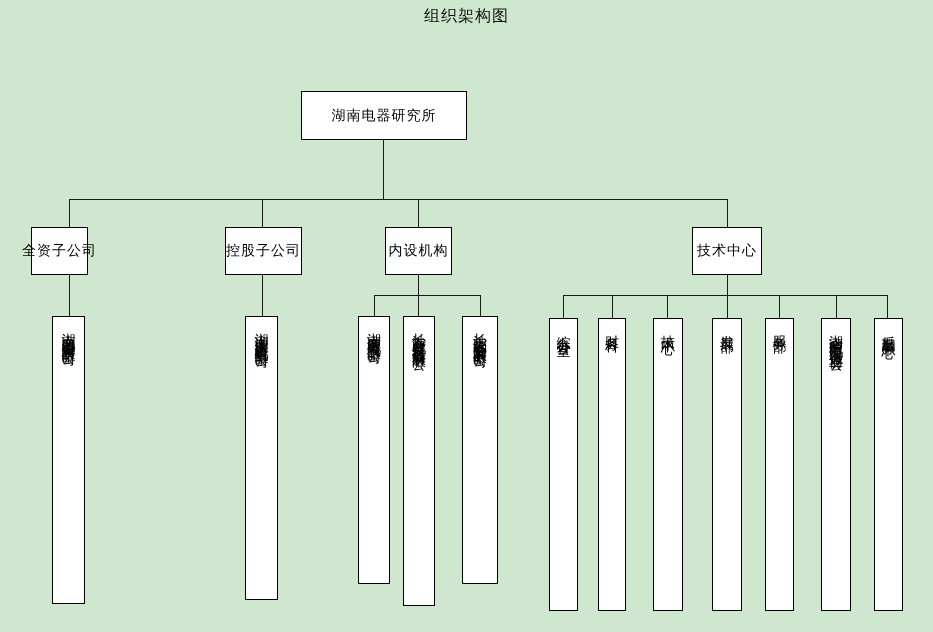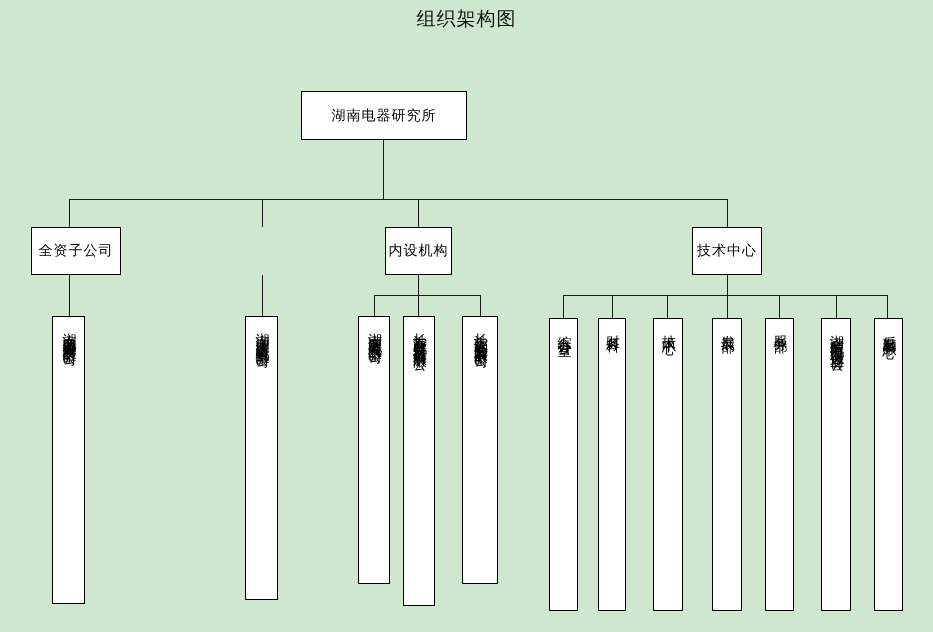--- a/index.html
+++ b/index.html
@@ -17,32 +17,31 @@
     position: relative;
     width: 933px;
     height: 632px;
   }
   #org-title {
     position: absolute;
     left: 0;
     top: 6px;
     width: 933px;
     text-align: center;
-    font-size: 19px;
+    font-size: 16px;
     color: #111;
     letter-spacing: 1px;
     white-space: nowrap;
   }
   .node {
     position: absolute;
     background: #ffffff;
     border: 1px solid #000000;
     box-sizing: border-box;
     z-index: 3;
-    font-family: Liberation Mono, monospace;
   }
   .node-h {
     display: flex;
     align-items: center;
     justify-content: center;
   }
   .node-h .label {
     font-size: 14px;
     color: #000;
     letter-spacing: 1px;
@@ -106,24 +105,27 @@
   <div class="conn conn-v" style="left:667px; top:295px; height:23px;"></div>
   <div class="conn conn-v" style="left:727px; top:295px; height:23px;"></div>
   <div class="conn conn-v" style="left:779px; top:295px; height:23px;"></div>
   <div class="conn conn-v" style="left:836px; top:295px; height:23px;"></div>
   <div class="conn conn-v" style="left:887px; top:295px; height:23px;"></div>
 
   <div class="node node-h" style="left:301px; top:91px; width:166px; height:49px;">
     <span class="label">湖南电器研究所</span>
   </div>
 
-  <div class="node node-h" style="left:31px; top:227px; width:90px; height:48px;">
+  <div class="node node-h" style="left:31px; top:227px; width:57px; height:48px;">
     <span class="label">全资子公司</span>
   </div>
 
+  <div class="node node-h" style="left:225px; top:227px; width:77px; height:48px;">
+    <span class="label">控股子公司</span>
+  </div>
 
   <div class="node node-h" style="left:385px; top:227px; width:67px; height:48px;">
     <span class="label">内设机构</span>
   </div>
 
   <div class="node node-h" style="left:692px; top:227px; width:70px; height:48px;">
     <span class="label">技术中心</span>
   </div>
 
   <div class="node node-v" style="left:52px; top:316px; width:33px; height:288px;">

